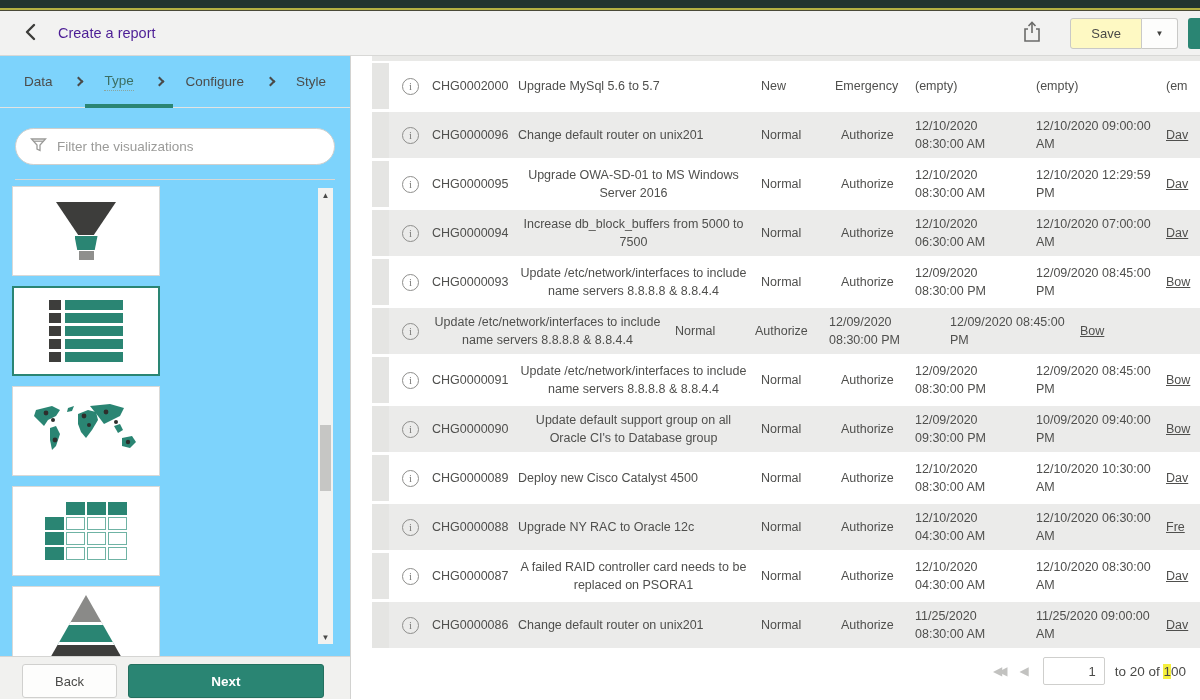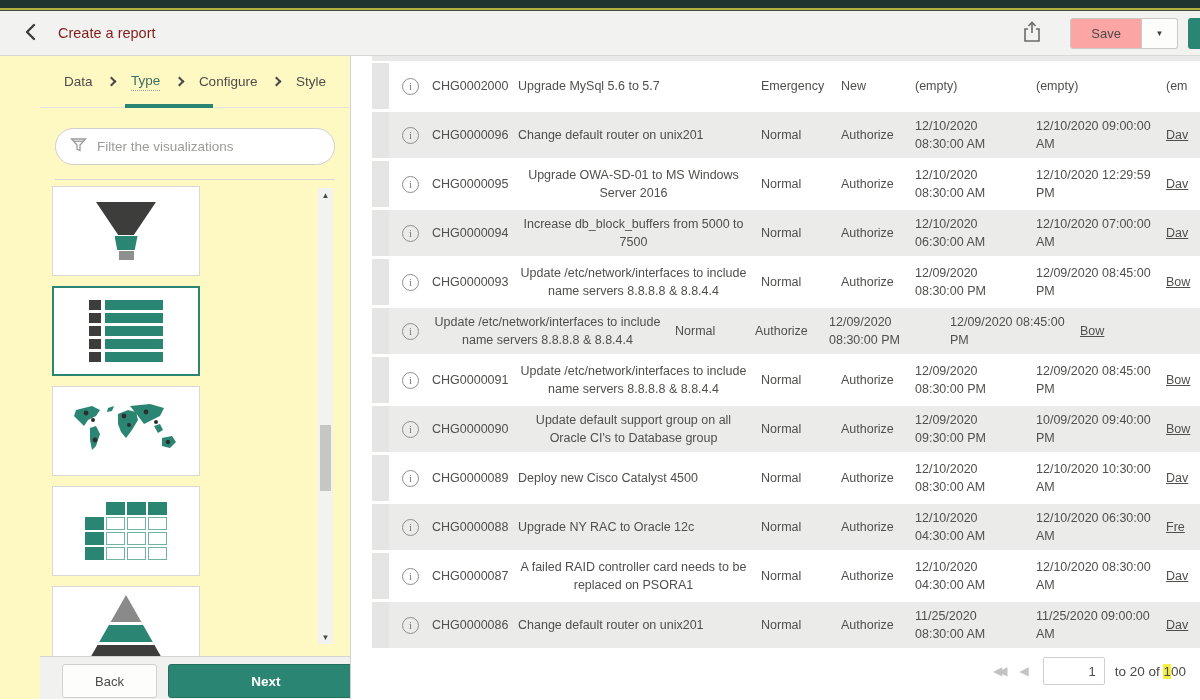--- a/index.html
+++ b/index.html
@@ -3,33 +3,33 @@
 <meta charset="utf-8">
 <style>
   * { box-sizing: border-box; margin: 0; padding: 0; }
   html,body { width:1200px; height:700px; overflow:hidden; font-family:"Liberation Sans",sans-serif; background:#fff; }
 
   
   .topbar { height:8px; background:#22342f; }
   .topbar-stripe { height:3px; background:#b3b042; border-bottom:1px solid #4a4a38; }
   .header { height:45px; background:#f2f2f1; border-bottom:1px solid #d8d8d6; display:flex; align-items:center; padding:0 0 0 18px; }
   .back-btn { background:none; border:none; cursor:pointer; width:26px; height:26px; display:flex; align-items:center; justify-content:center; }
-  .page-title { margin-left:14px; font-size:14.5px; color:#7f1d1d; }
+  .page-title { margin-left:14px; font-size:14.5px; color:#4c1d95; }
   .header-right { margin-left:auto; display:flex; align-items:center; }
   .share-btn { background:none; border:none; margin-right:28px; display:flex; }
   .save-group { display:flex; }
-  .save-btn { background:#fca5a5; border:1px solid #c9c9c7; border-radius:3px 0 0 3px; padding:7px 20px; font-size:13px; color:#4a4a48; cursor:pointer; }
+  .save-btn { background:#fef9c3; border:1px solid #c9c9c7; border-radius:3px 0 0 3px; padding:7px 20px; font-size:13px; color:#4a4a48; cursor:pointer; }
   .save-caret-btn { background:#fdfdfc; border:1px solid #c9c9c7; border-left:none; border-radius:0 3px 3px 0; width:36px; font-size:8px; color:#3f3f3d; cursor:pointer; }
   .run-partial { width:12px; height:31px; background:#2a8573; border-radius:3px 0 0 3px; margin-left:10px; border:none; }
 
   
   .content { display:flex; height:643px; }
 
   
-  .panel { width:351px; min-width:351px; background:#fef9c3; border-right:1px solid #d2d2d0; display:flex; flex-direction:column; position:relative;padding-left:40px; }
+  .panel { width:351px; min-width:351px; background:#7dd3fc; border-right:1px solid #d2d2d0; display:flex; flex-direction:column; position:relative; }
   .steps { height:52px; display:flex; align-items:center; padding:0 24px; justify-content:space-between; border-bottom:1px solid #e3e3e1; position:relative; }
   .step { font-size:13.5px; color:#4c4c4a; background:none; border:none; cursor:pointer; font-family:inherit; }
   .step.active { color:#3c6f63; border-bottom:1px dotted #8aa59d; padding-bottom:2px; }
   .step-chevron { width:7px; height:7px; border-top:2px solid #4a4a48; border-right:2px solid #4a4a48; transform:rotate(45deg); }
   .active-bar { position:absolute; left:85px; bottom:-1px; width:88px; height:4px; background:#2a8573; }
 
   .filter-wrap { margin:20px 15px 12px 15px; height:37px; border:1px solid #cfcfcd; border-radius:19px; display:flex; align-items:center; padding:0 14px; background:#fff; }
   .filter-wrap input { border:none; outline:none; flex:1; font-size:13.5px; margin-left:10px; color:#4a4a48; font-family:inherit; background:transparent; }
   .filter-wrap input::placeholder { color:#9b9b99; }
 
@@ -260,22 +260,22 @@
     <div>
         <div class="row">
     <div class="row-edge"></div>
     <div class="cell c-icon">
             <button class="info-ic">i</button>
           </div>
     <div class="cell c-id">
             <span>CHG0002000</span>
           </div>
     <div class="cell c-desc">Upgrade MySql 5.6 to 5.7</div>
+    <div class="cell c-state">New</div>
     <div class="cell c-priority">Emergency</div>
-    <div class="cell c-state">New</div>
     <div class="cell c-date">(empty)</div>
     <div class="cell c-date2">(empty)</div>
     <div class="cell c-last">(em</div>
   </div>
         <div class="row striped">
     <div class="row-edge"></div>
     <div class="cell c-icon">
             <button class="info-ic">i</button>
           </div>
     <div class="cell c-id">

